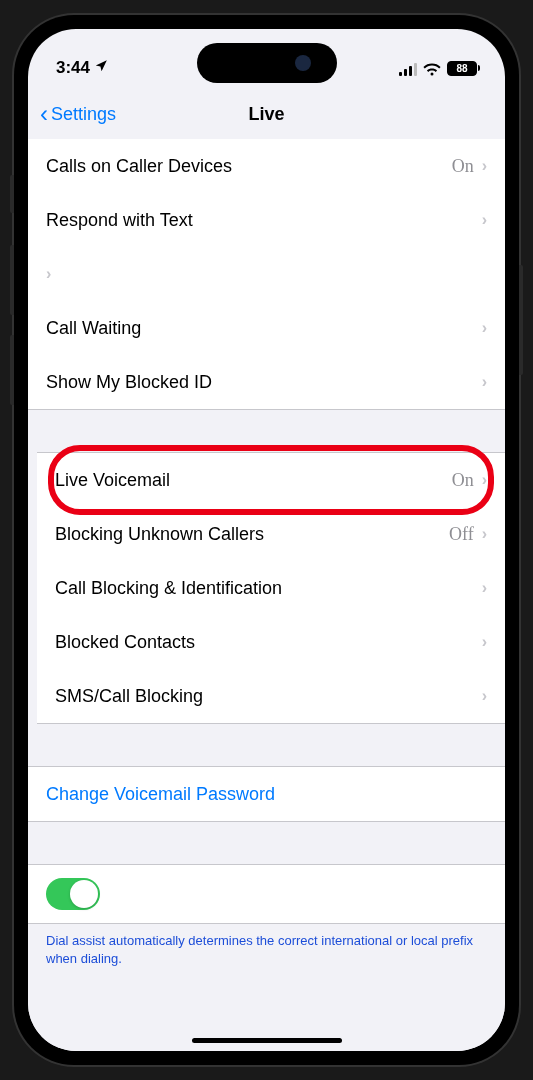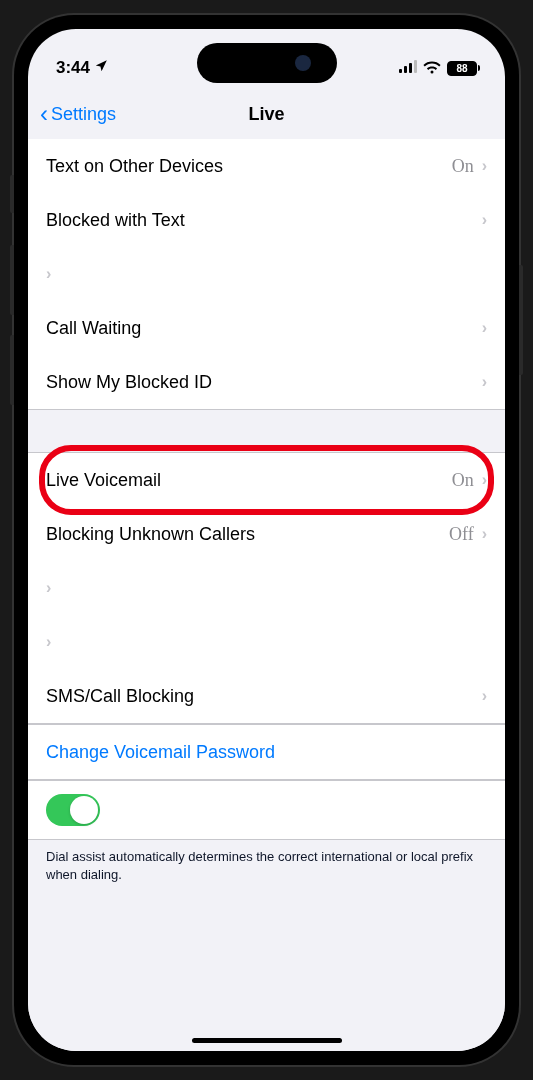--- a/index.html
+++ b/index.html
@@ -88,21 +88,21 @@
       display: flex;
       align-items: center;
       gap: 4px;
     }
     .location-icon {
       display: inline-block;
       transform: rotate(0deg);
     }
     .status-right {
       display: flex;
-      align-items: flex-start;
+      align-items: flex-end;
       gap: 6px;
     }
     .signal-bars {
       display: flex;
       align-items: flex-end;
       gap: 2px;
       height: 12px;
     }
     .signal-bars span {
       width: 3px;
@@ -167,22 +167,22 @@
     .content {
       height: calc(100% - 110px);
       overflow-y: hidden;
       background: #f2f2f7;
     }
     .list-group {
       background: #fff;
       border-top: 0.5px solid #c7c7cc;
       border-bottom: 0.5px solid #c7c7cc;
     }
-    .list-group.gap-top { margin-top: 42px; }
-    .list-group.gap-top-sm { }
+    .list-group.gap-top { margin-top: 42px; margin-left: 9px; }
+    .list-group.gap-top-sm { margin-top: 42px; }
     .list-group.first { border-top: none; }
     .list-row {
       display: flex;
       align-items: center;
       padding: 13px 18px;
       min-height: 54px;
       position: relative;
       background: #fff;
     }
     .list-row:not(:last-child)::after {
@@ -238,21 +238,21 @@
       top: 2px;
       width: 28px;
       height: 28px;
       background: #fff;
       border-radius: 50%;
       box-shadow: 0 1px 3px rgba(0,0,0,0.2);
     }
     .footer-text {
       padding: 8px 18px;
       font-size: 13px;
-      color: #0f172a;
+      color: #1d4ed8;
       line-height: 1.4;
     }
     .home-indicator {
       position: absolute;
       bottom: 8px;
       left: 50%;
       transform: translateX(-50%);
       width: 150px;
       height: 5px;
       background: #000;
@@ -301,26 +301,26 @@
       <div class="back-button">
         <span class="chevron-back">‹</span>
         <span>Settings</span>
       </div>
       <div class="nav-title">Live</div>
     </div>
 
     <div class="content">
       <div class="list-group first">
         <div class="list-row">
-          <span class="row-label">Text on Other Devices</span>
+          <span class="row-label">Calls on Caller Devices</span>
           <span class="row-value">On</span>
           <span class="chevron">›</span>
         </div>
         <div class="list-row">
-          <span class="row-label">Blocked with Text</span>
+          <span class="row-label">Respond with Text</span>
           <span class="chevron">›</span>
         </div>
         <div class="list-row">
           <span class="chevron">›</span>
         </div>
         <div class="list-row">
           <span class="row-label">Call Waiting</span>
           <span class="chevron">›</span>
         </div>
         <div class="list-row">
@@ -335,23 +335,25 @@
           <span class="row-label">Live Voicemail</span>
           <span class="row-value">On</span>
           <span class="chevron">›</span>
         </div>
         <div class="list-row">
           <span class="row-label">Blocking Unknown Callers</span>
           <span class="row-value">Off</span>
           <span class="chevron">›</span>
         </div>
         <div class="list-row">
-          <span class="chevron">›</span>
-        </div>
-        <div class="list-row">
+          <span class="row-label">Call Blocking &amp; Identification</span>
+          <span class="chevron">›</span>
+        </div>
+        <div class="list-row">
+          <span class="row-label">Blocked Contacts</span>
           <span class="chevron">›</span>
         </div>
         <div class="list-row">
           <span class="row-label">SMS/Call Blocking</span>
           <span class="chevron">›</span>
         </div>
       </div>
 
       <div class="list-group gap-top-sm">
         <div class="list-row">

